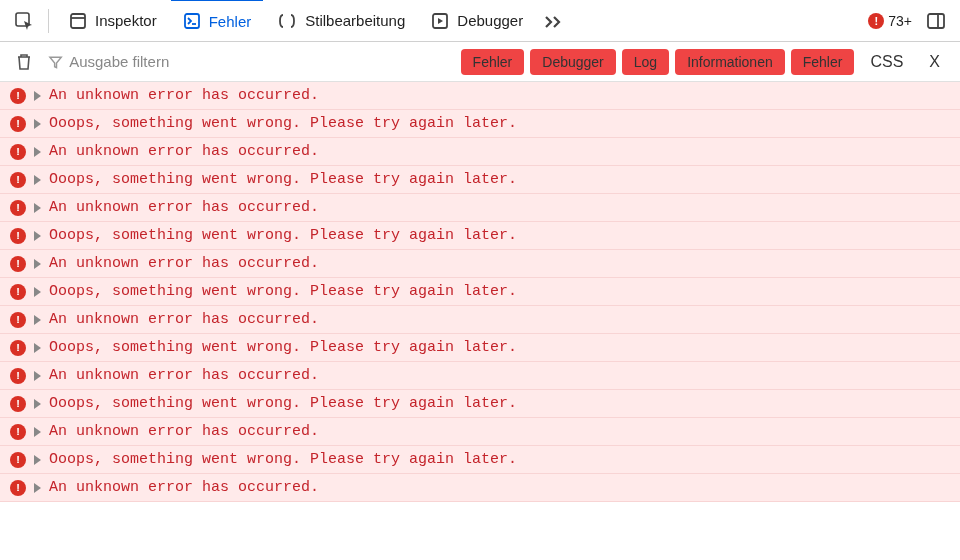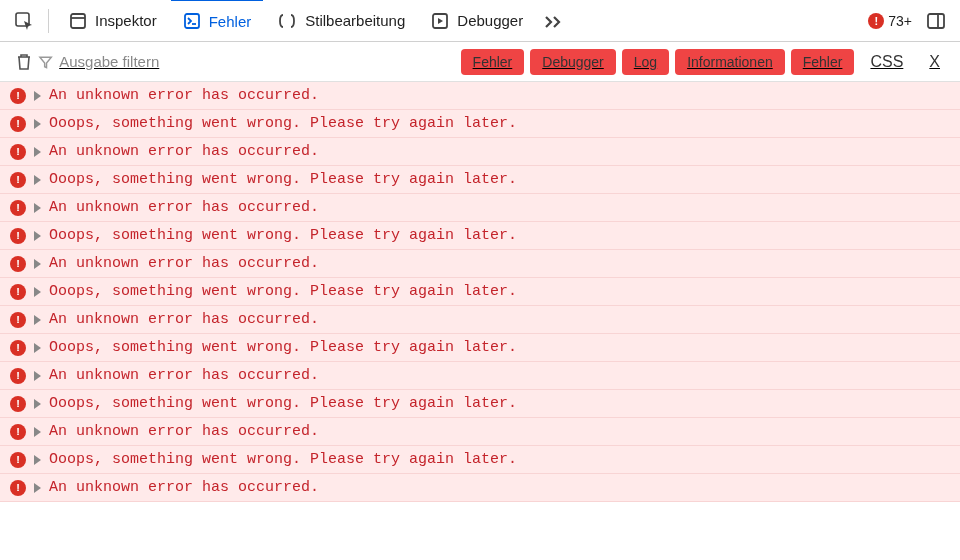--- a/index.html
+++ b/index.html
@@ -69,22 +69,21 @@
       display: flex;
       align-items: center;
       justify-content: center;
     }
     .filterbar {
       display: flex;
       align-items: center;
       height: 40px;
       border-bottom: 1px solid #e0e0e0;
       padding: 0 10px;
-      gap: 0;
-      text-decoration: underline;
+      gap: 10px;
     }
     .trash-btn {
       width: 28px; height: 28px;
       display: flex; align-items: center; justify-content: center;
       cursor: pointer;
     }
     .filter-input-wrap {
       display: flex;
       align-items: center;
       gap: 6px;

